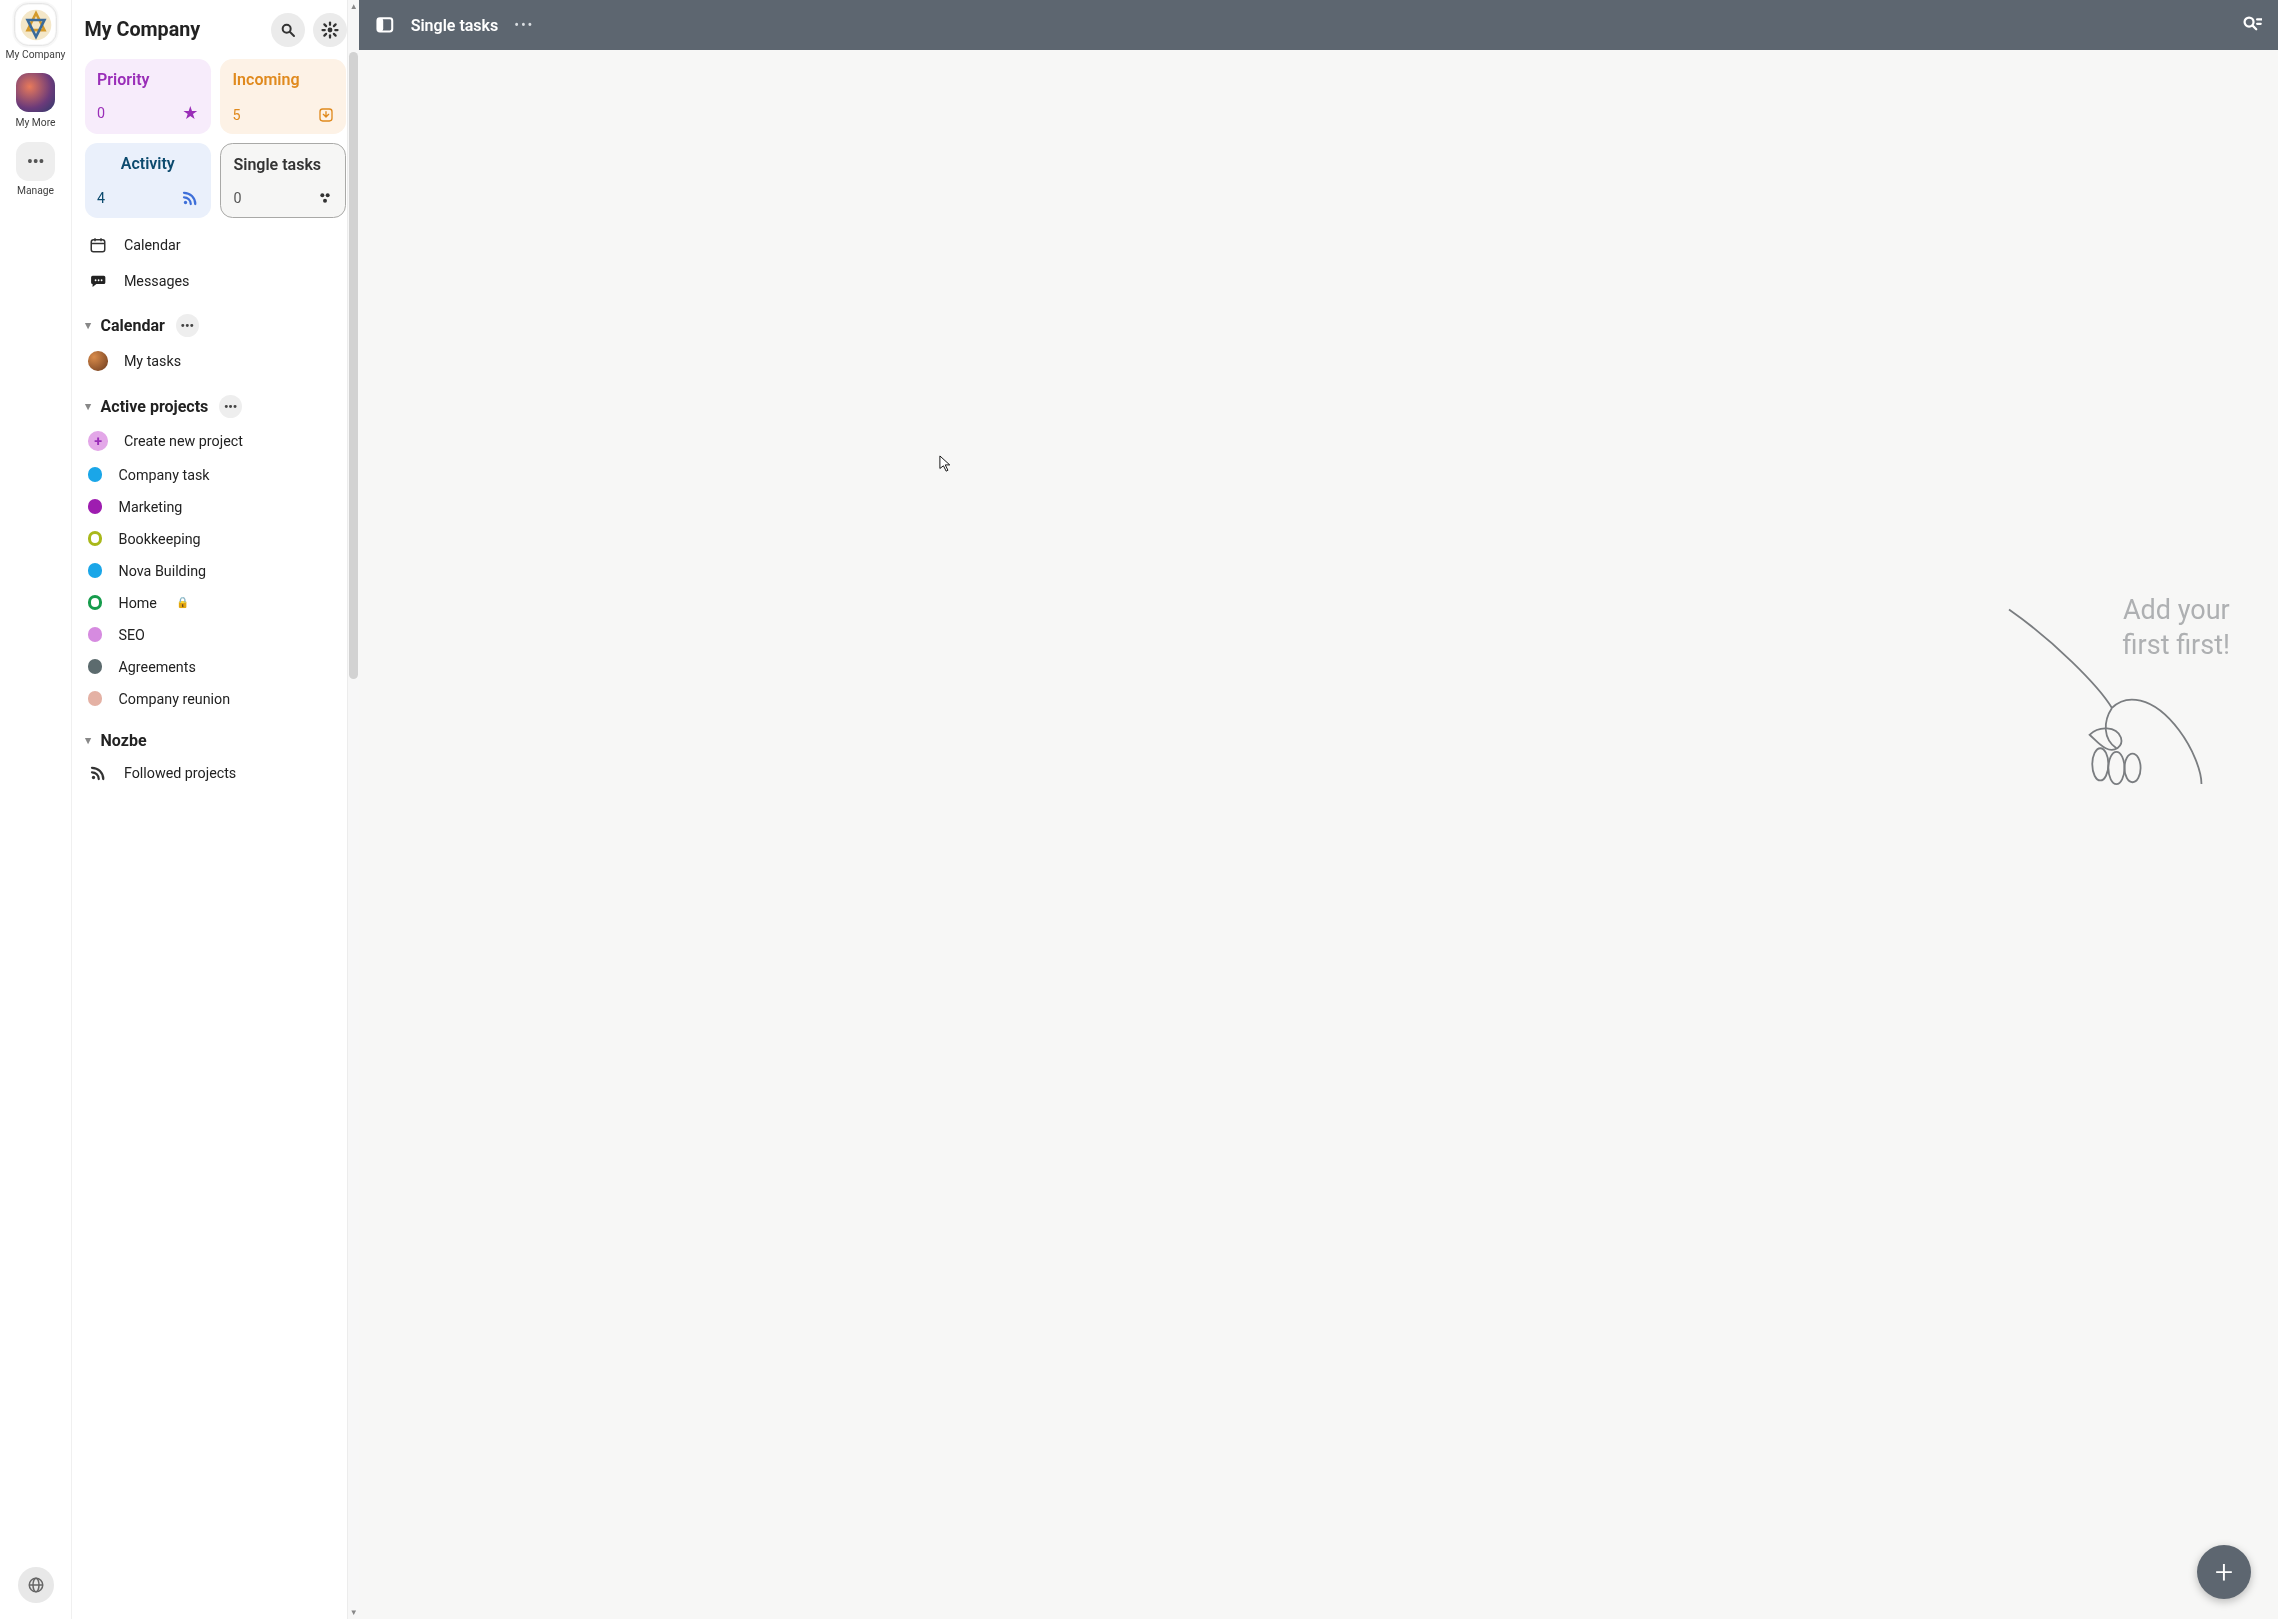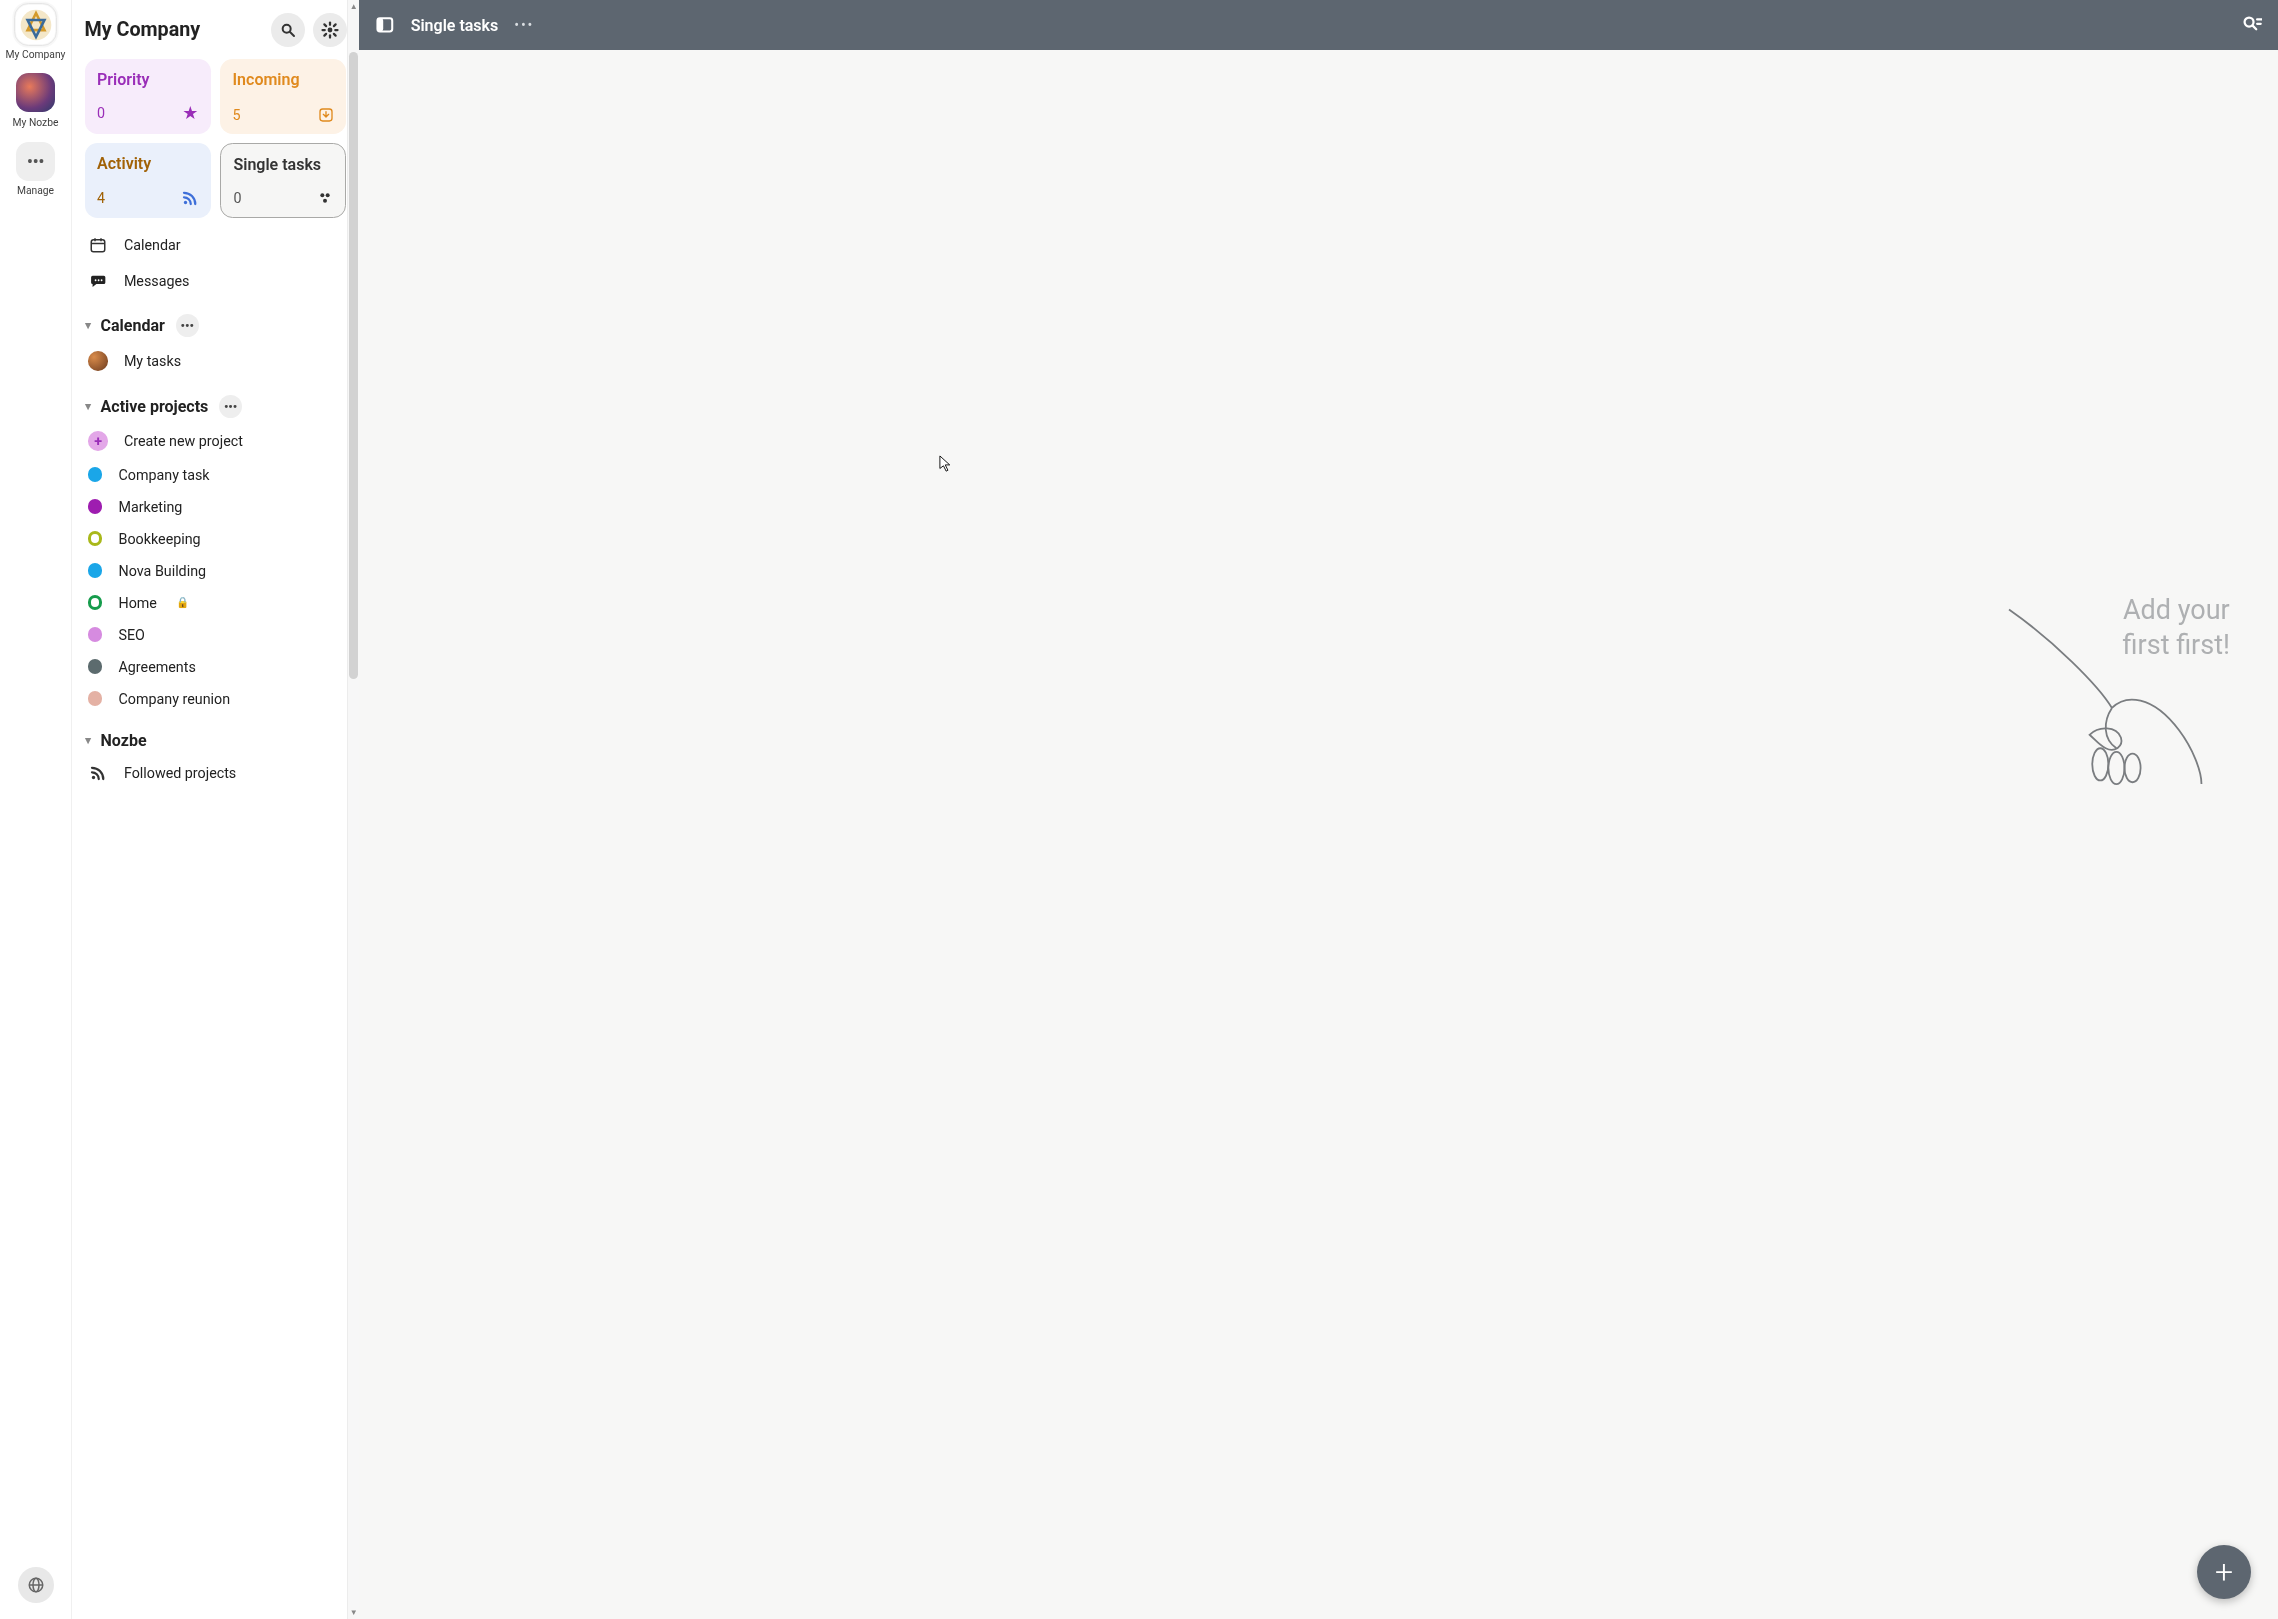--- a/index.html
+++ b/index.html
@@ -25,21 +25,21 @@
 
 .cards { display:grid; grid-template-columns: 1fr 1fr; gap:9px; padding: 3.6px 3.6px 9px 3.6px; }
 .card { border-radius:12.5px; padding:10.7px 12.5px 10.7px 12.5px; height:75px; display:flex; flex-direction:column; justify-content:space-between; cursor:pointer; }
 .card-title { font-size:16px; font-weight:600; }
 .card-bottom { display:flex; align-items:center; justify-content:space-between; font-size:14.3px; }
 .card.priority { background:#f7ecfb; }
 .card.priority .card-title, .card.priority .card-count { color:#9a2eb8; }
 .card.incoming { background:#fdf2e6; }
 .card.incoming .card-title, .card.incoming .card-count { color:#e08a1e; }
 .card.activity { background:#eaf0fb; }
-.card.activity .card-title, .card.activity .card-count { color:#a16207; }
+.card.activity .card-title, .card.activity .card-count { color:#0c4a6e;text-align:center; }
 .card.single { background:#f6f6f5; border:1.8px solid #a9a9a7; }
 .card.single .card-title { color:#333; font-weight:600; }
 .card.single .card-count { color:#555; }
 
 
 .nav-row { display:flex; align-items:center; gap:16px; padding:8px 7.2px; border-radius:7.2px; cursor:pointer; font-size:14.3px; color:#222; }
 .nav-icon { width:19.7px; height:19.7px; display:flex; align-items:center; justify-content:center; }
 .section-head { display:flex; align-items:center; gap:7.2px; padding: 16px 3.6px 5.4px 1.8px; font-size:16px; font-weight:700; cursor:pointer; }
 .section-head .caret { color:#888; font-size:10.7px; }
 .pill-more { width:23px; height:23px; border-radius:50%; background:#eee; display:flex; align-items:center; justify-content:center; font-size:12.5px; color:#444; margin-left:3.6px; }
@@ -83,21 +83,21 @@
       <svg width="34" height="34" viewBox="0 0 40 40">
           <circle cx="20" cy="20" r="18" fill="#f4e7c8"></circle>
           <path d="M20 6 L30 26 L10 26 Z" fill="none" stroke="#d49a2a" stroke-width="3"></path>
           <path d="M20 34 L10 14 L30 14 Z" fill="none" stroke="#3a6a9a" stroke-width="3"></path>
         </svg>
     </div>
     <div class="rail-label">My Company</div>
   </div>
   <div class="rail-item">
     <div class="rail-avatar" style="background:radial-gradient(circle at 35% 35%, #e87a5a, #6b3a7a 60%, #2a3a6a);"></div>
-    <div class="rail-label">My Nozbe</div>
+    <div class="rail-label">My More</div>
   </div>
   <div class="rail-item">
     <div class="rail-avatar" style="background:#eee; font-size:16px; color:#555; font-weight:700;">•••</div>
     <div class="rail-label">Manage</div>
   </div>
   <div class="rail-spacer"></div>
   <div class="rail-globe">
     <svg width="18" height="18" viewBox="0 0 24 24">
         <circle cx="12" cy="12" r="9" fill="none" stroke="#666" stroke-width="2"></circle>
         <ellipse cx="12" cy="12" rx="4" ry="9" fill="none" stroke="#666" stroke-width="2"></ellipse>

